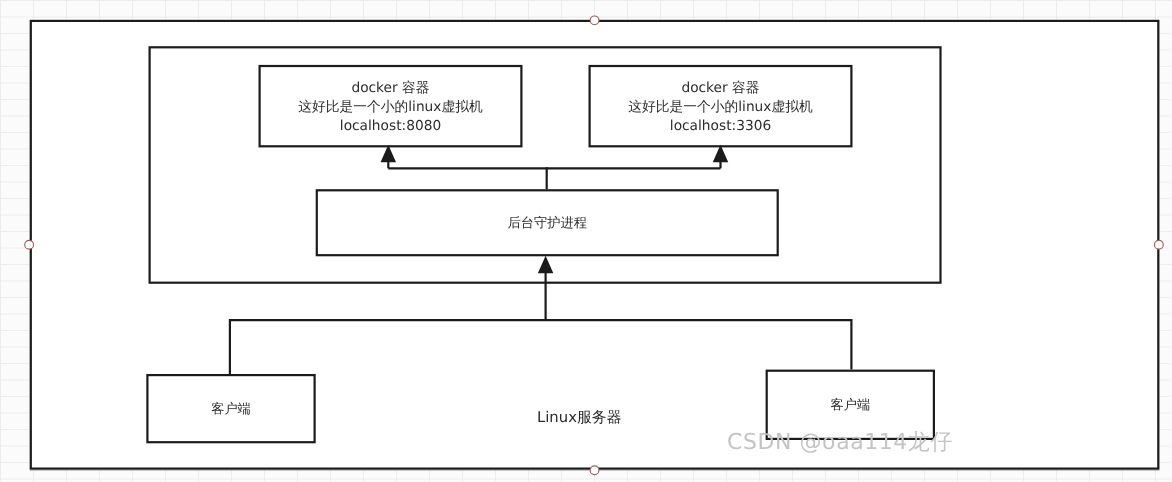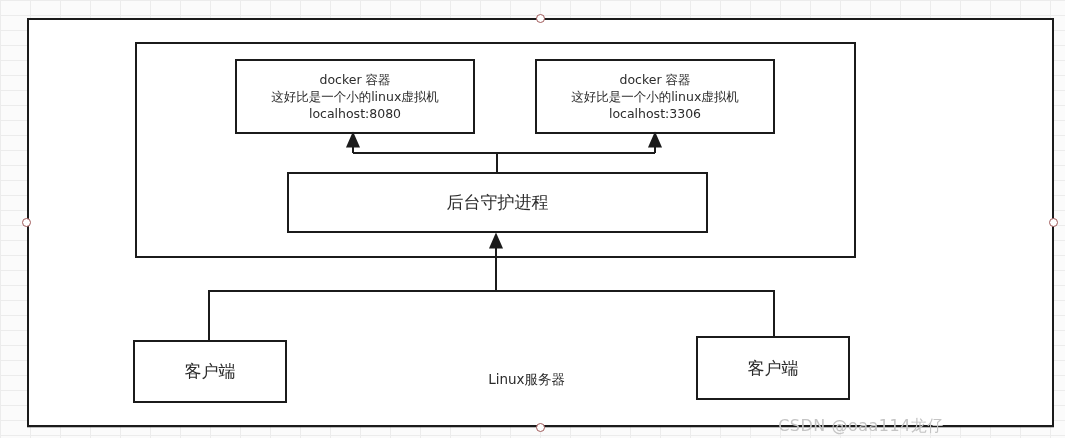--- a/index.html
+++ b/index.html
@@ -30,29 +30,29 @@
     color: #2b2b2b;
   }
   .outer-rect  { left: 27px;  top: 18px;  width: 1027px; height: 409px; box-shadow: 0 1px 0 rgba(0,0,0,.25); }
   .inner-rect  { left: 135px; top: 42px;  width: 721px;  height: 216px; }
   .container-1 { left: 235px; top: 59px;  width: 240px;  height: 75px; }
   .container-2 { left: 535px; top: 59px;  width: 240px;  height: 75px; }
   .daemon-box  { left: 287px; top: 172px; width: 421px;  height: 61px; }
   .client-left { left: 133px; top: 340px; width: 154px;  height: 63px; }
   .client-right{ left: 696px; top: 336px; width: 154px;  height: 64px; }
   .shape .line { font-size: 12.5px; line-height: 17px; white-space: nowrap; }
-  .box-label   { font-size: 17px; }
+  .box-label   { font-size: 12px; }
 
   .server-label {
     position: absolute; left: 400px; top: 371px; width: 165px;
     text-align: right; font-size: 13.5px; color: #2b2b2b;
   }
   .watermark {
-    position: absolute; right: 4px; top: 416px; width: 400px;
-    text-align: center; font-size: 16px; color: #c4c4c4;
+    position: absolute; right: 4px; top: 388px; width: 400px;
+    text-align: left; font-size: 20px; color: #c4c4c4;
     letter-spacing: .5px;
   }
   svg.wires { position: absolute; left: 0; top: 0; width: 1065px; height: 438px; pointer-events: none; }
   .handle {
     position: absolute; width: 9px; height: 9px;
     background: #ffffff;
     border: 1.5px solid #a05a5a;
     border-radius: 50%;
   }
   .handle-top    { left: 536px;  top: 14px;  }

